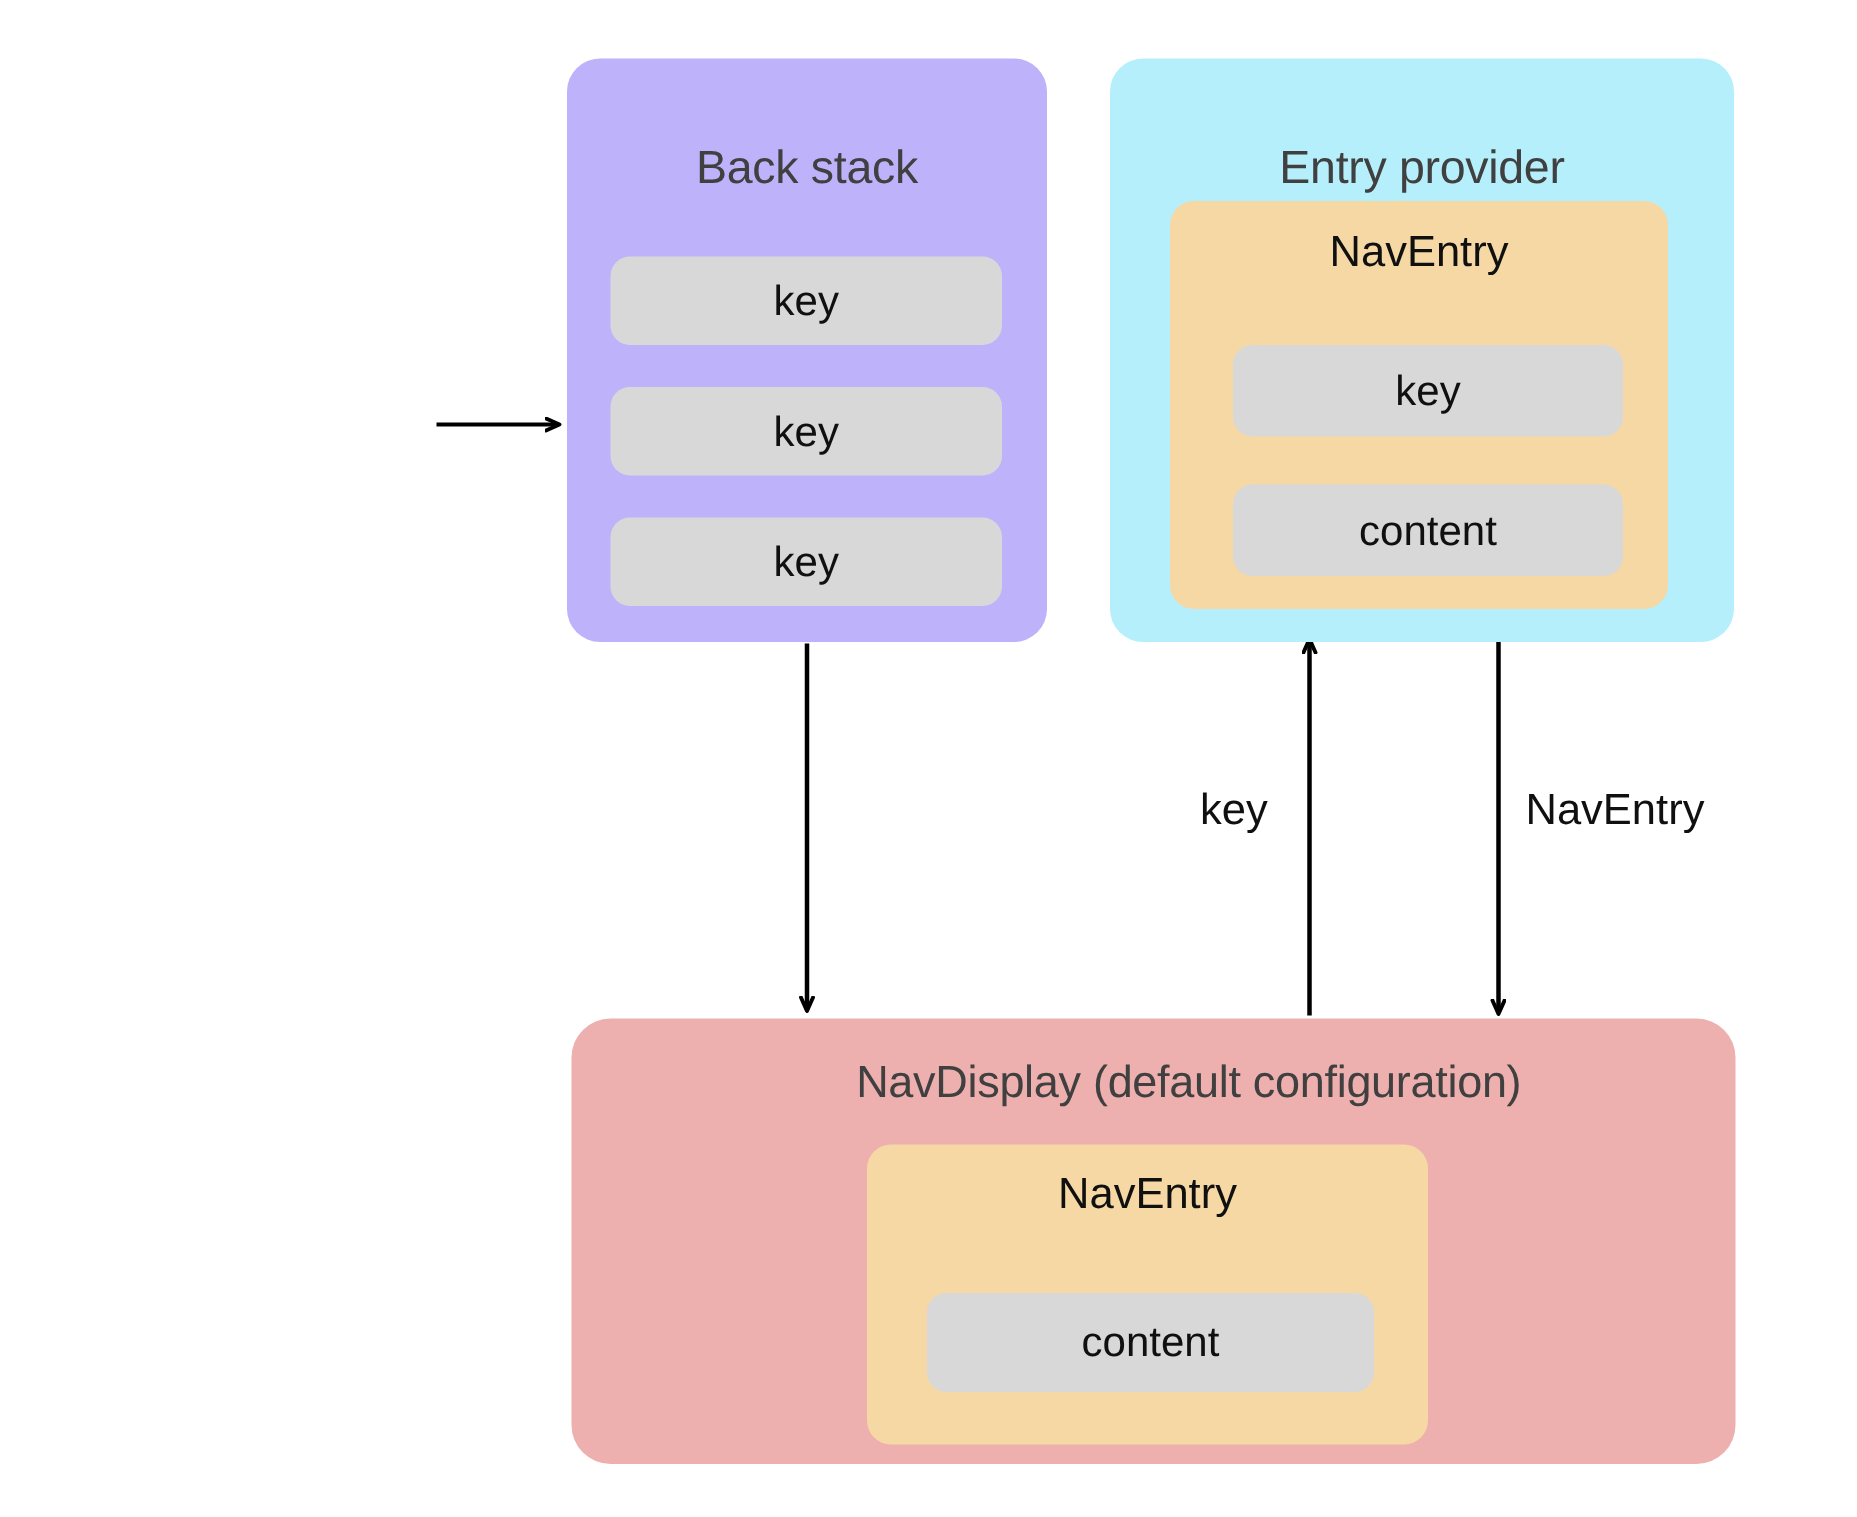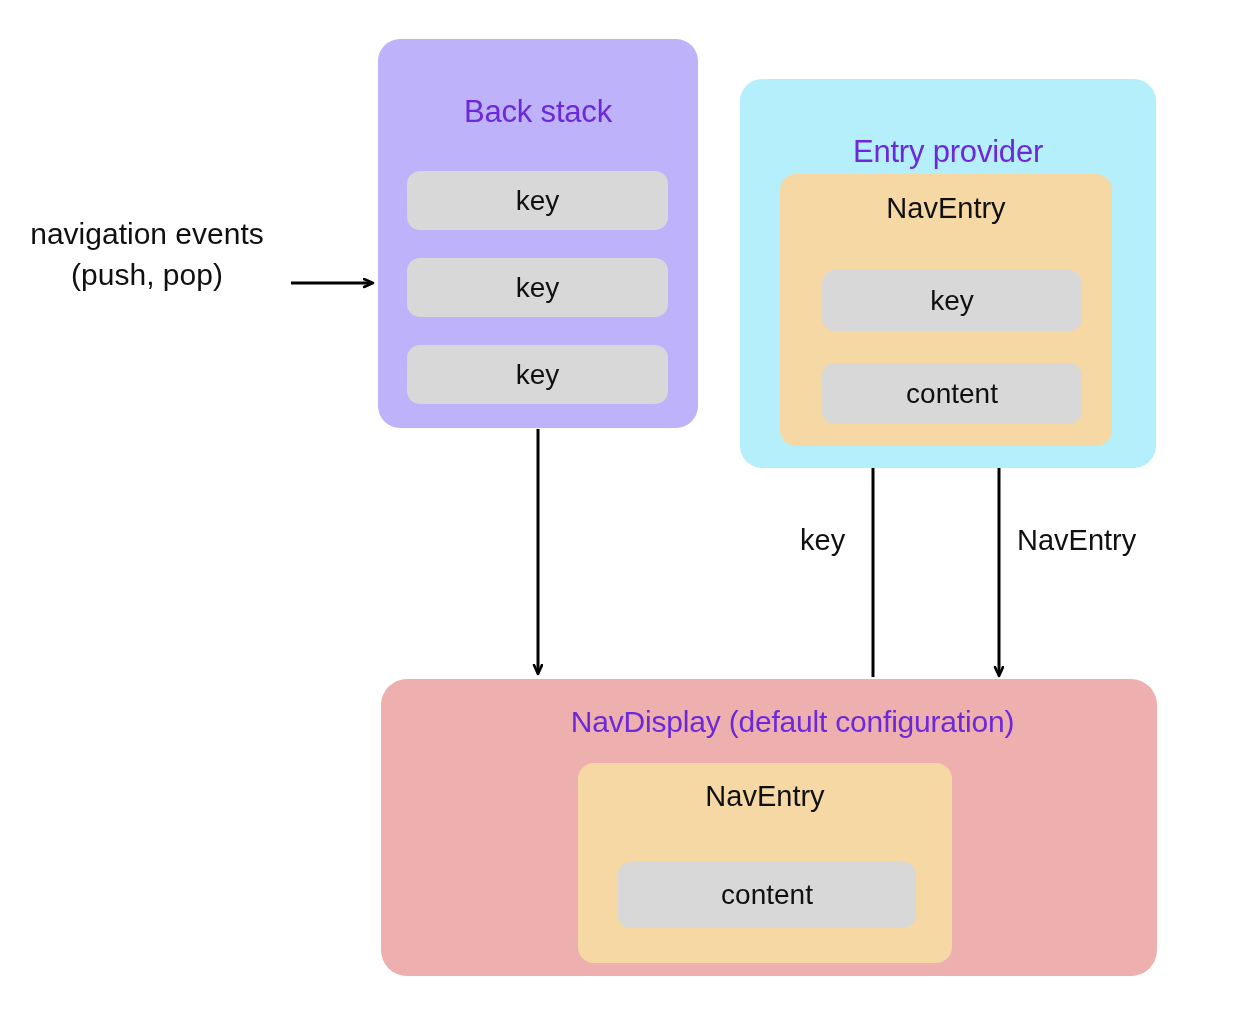--- a/index.html
+++ b/index.html
@@ -27,42 +27,41 @@
     box-sizing: border-box;
   }
   .box-title {
     position: absolute;
     left: 0;
     right: 0;
     text-align: center;
     font-size: 31px;
     line-height: 1.05;
     letter-spacing: -0.2px;
-    color: #6d28d9;
+    color: #404040;
     white-space: nowrap;
   }
 
   #backstack-box {
     left: 378px;
     top: 39px;
     width: 320px;
     height: 389px;
     background: #beb2fb;
     border-radius: 22px;
   }
   #backstack-title { top: 57px; }
 
   #entryprovider-box {
     left: 740px;
     top: 39px;
     width: 416px;
     height: 389px;
     background: #b6effc;
     border-radius: 22px;
-    margin-top: 40px;
   }
   #entryprovider-title { top: 57px; }
 
   #navdisplay-box {
     left: 381px;
     top: 679px;
     width: 776px;
     height: 297px;
     background: #edb0ae;
     border-radius: 26px;
@@ -184,24 +183,20 @@
 
     <g>
       <line x1="873" y1="677" x2="873" y2="427" stroke="#000000" stroke-width="3" marker-end="url(#ah)"></line>
     </g>
 
     <g>
       <line x1="999" y1="428" x2="999" y2="675" stroke="#000000" stroke-width="3" marker-end="url(#ah)"></line>
     </g>
   </svg>
 
-  <div id="nav-events-label">
-    <div>navigation events</div>
-    <div>(push, pop)</div>
-  </div>
 
   <div id="backstack-box" class="box">
     <div id="backstack-title" class="box-title">Back stack</div>
 
     <div id="bs-pill-0" class="pill">key</div>
     <div id="bs-pill-1" class="pill">key</div>
     <div id="bs-pill-2" class="pill">key</div>
   </div>
 
   <div id="entryprovider-box" class="box">

